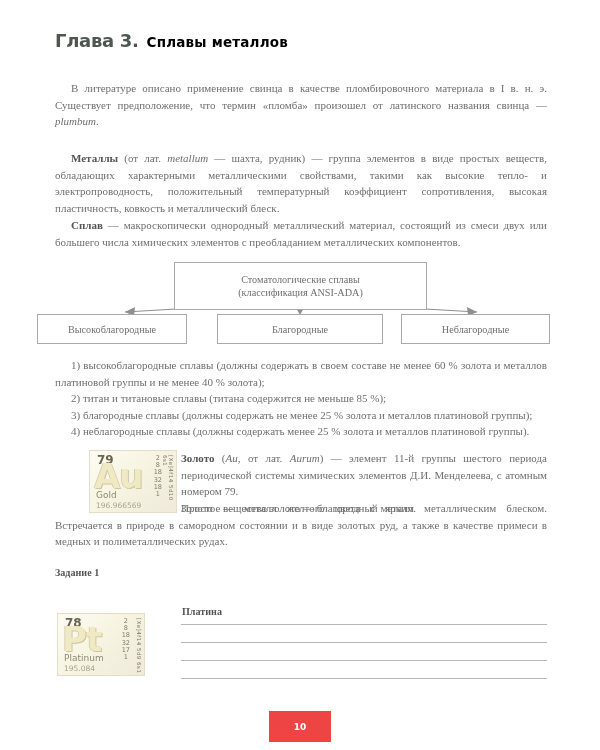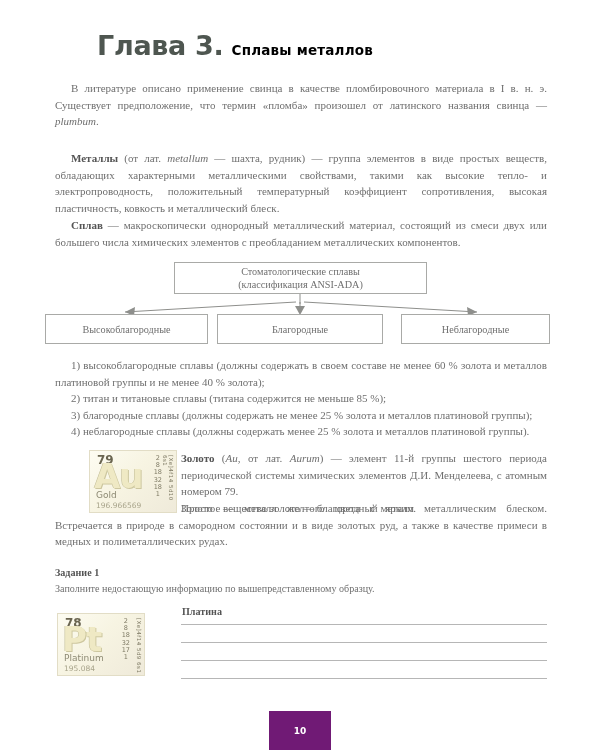--- a/index.html
+++ b/index.html
@@ -28,24 +28,23 @@
     position: absolute;
     left: 55px;
     top: 30px;
     display: flex;
     align-items: baseline;
     gap: 8px;
   }
   .chapter-num {
     font-family: "DejaVu Sans", sans-serif;
     font-weight: bold;
-    font-size: 27px;
+    font-size: 18px;
     letter-spacing: -0.3px;
     color: #4e5650;
-    margin-left: 42px;
   }
   .chapter-title {
     font-family: "DejaVu Sans", sans-serif;
     font-weight: bold;
     font-size: 13.5px;
     letter-spacing: 0.2px;
     color: #000000;
   }
 
   
@@ -92,23 +91,23 @@
     justify-content: center;
     font-size: 10.2px;
     line-height: 13px;
     color: #6f6f6f;
     text-align: center;
   }
   .dbox-top {
     left: 149px;
     top: 0;
     width: 253px;
-    height: 32px;
-  }
-  .dbox-l { left: 12px;  top: 52px; width: 163px; height: 30px; margin-left: 8px; }
+    height: 48px;
+  }
+  .dbox-l { left: 12px;  top: 52px; width: 150px; height: 30px; }
   .dbox-c { left: 192px; top: 52px; width: 166px; height: 30px; }
   .dbox-r { left: 376px; top: 52px; width: 149px; height: 30px; }
   .diagram svg {
     position: absolute;
     left: 0; top: 0;
     width: 550px;
     height: 85px;
     overflow: visible;
   }
 
@@ -217,22 +216,22 @@
     background: #b6b6b6;
     margin-bottom: 17px;
   }
 
   
   .footer {
     position: absolute;
     left: 269px;
     top: 711px;
     width: 62px;
-    height: 40px;
-    background: #701a75;
+    height: 31px;
+    background: #ef4444;
     display: flex;
     align-items: center;
     justify-content: center;
   }
   .footer span {
     font-family: "DejaVu Sans", sans-serif;
     font-size: 9px;
     font-weight: bold;
     color: #ffffff;
   }
@@ -313,21 +312,20 @@
   <div class="body-block" style="left:181px; top:450px; width:366px;">
     <p class="noind"><b class="lead">Золото</b><span> (</span><i>Au</i><span>, от лат. </span><i>Aurum</i><span>) — элемент 11-й группы шестого периода периодической системы химических элементов Д.И. Менделеева, с атомным номером 79.</span></p>
     <p class="noind">Простое вещество золото — благородный металл.</p>
   </div>
 
   <div class="body-block" style="left:55px; top:500px; width:492px;">
     <p style="text-indent:126px;">Золото — металл желтого цвета с ярким металлическим блеском. Встречается в природе в самородном состоянии и в виде золотых руд, а также в качестве примеси в медных и полиметаллических рудах.</p>
   </div>
 
   <div class="task-title">Задание 1</div>
-  <div class="task-desc">Заполните недостающую информацию по вышепредставленному образцу.</div>
 
   <div class="el-tile" style="left:57px; top:613px;">
     <span class="el-num">78</span>
     <span class="el-sym">Pt</span>
     <span class="el-shells" style="white-space:pre">2
 8
 18
 32
 17
 1</span>

